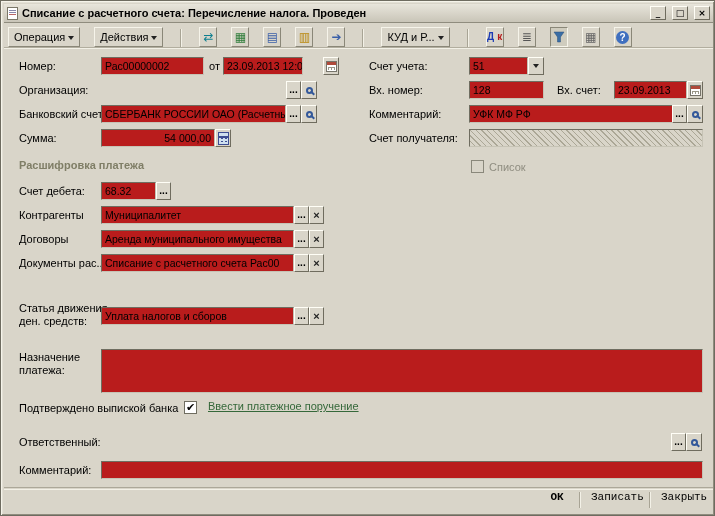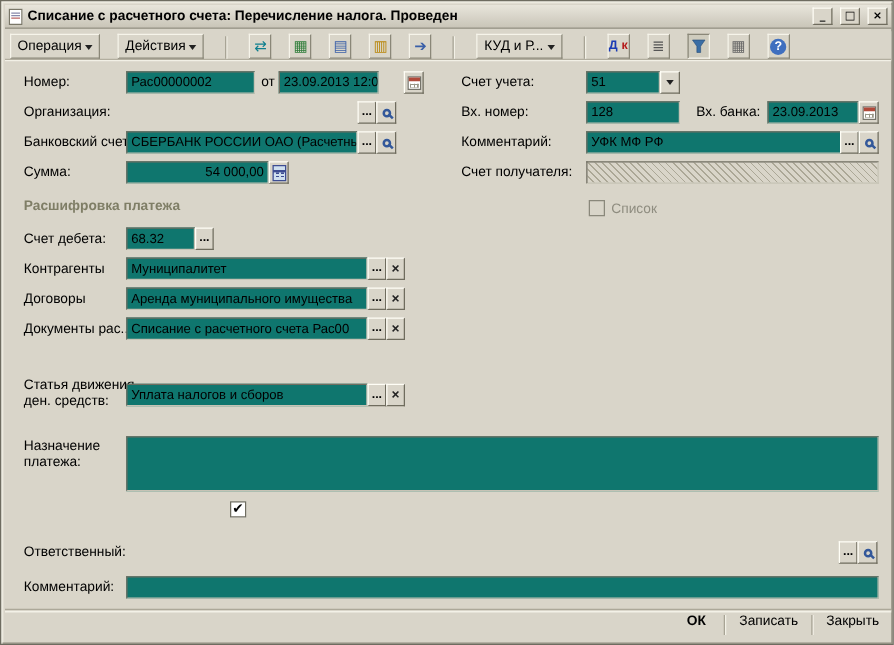--- a/index.html
+++ b/index.html
@@ -44,21 +44,21 @@
   .arr { width:0; height:0; border:3px solid transparent; border-top:4px solid #222; margin-top:4px; }
   .tsep { width:2px; height:18px; margin:0 3px; border-left:1px solid #a8a495; border-right:1px solid #f3f1e7; }
   .glyph { font-family:"DejaVu Sans",sans-serif; font-size:12px; line-height:12px; }
   .help-circle { width:13px; height:13px; border-radius:50%; background:#3f6fbf; color:#fff; font-size:10px; font-weight:bold; line-height:13px; text-align:center; }
   .dtkt b { font-size:10px; line-height:10px; font-weight:bold; }
   
   .lbl { position:absolute; height:16px; line-height:16px; white-space:nowrap; }
   .lbl.gray { color:#8f8d80; }
   .section-title { position:absolute; font-weight:bold; color:#7f7e66; white-space:nowrap; }
   .fld {
-    position:absolute; height:18px; background:#0f766e;
+    position:absolute; height:18px; background:#b91c1c;
     border:1px solid; border-color:#6f6d60 #c6c3b5 #c6c3b5 #6f6d60;
     padding:2px 3px 0 3px; font-size:10.5px; white-space:nowrap; overflow:hidden; cursor:text;
   }
   .fld.num { text-align:right; }
   .fld.disabled {
     background:repeating-linear-gradient(45deg,#d9d5c9 0 3px,#aba796 3px 4px);
     cursor:default;
   }
   .area { height:44px !important; }
   .b3 {
@@ -82,21 +82,21 @@
   .calc::before { content:""; position:absolute; top:1px; left:1px; right:1px; height:3px; background:#cfe0ef; }
   .calc::after { content:""; position:absolute; top:6px; left:1px; right:1px; bottom:1px;
       background:repeating-linear-gradient(90deg,#cfe0ef 0 2px,transparent 2px 4px),
                  repeating-linear-gradient(#3d4d92 0 1px,transparent 1px 3px); background-color:#cfe0ef; }
   
   .chk { position:absolute; width:13px; height:13px; background:#fff; border:1px solid #6f6d60; font-size:11px; line-height:11px; text-align:center; cursor:default; }
   .chk.disabled { background:#d9d5c9; border-color:#8a887b; }
   .link { position:absolute; color:#35683a; text-decoration:underline; white-space:nowrap; cursor:pointer; }
   
   .footer-line { position:absolute; left:3px; width:709px; top:486px; height:2px; border-top:1px solid #aca899; box-shadow:0 1px 0 #f3f1e7; }
-  .fbtn { position:absolute; top:486px; height:20px; background:transparent; border:none; font-size:11px; padding:0 6px; text-align:center; cursor:default; }
+  .fbtn { position:absolute; top:486px; height:20px; background:transparent; border:none; font-size:11px; padding:0 6px; text-align:center; cursor:default;font-family:Liberation Mono, monospace; }
   .fsep { position:absolute; top:491px; width:2px; height:16px; border-left:1px solid #a8a495; border-right:1px solid #f3f1e7; }
 </style>
 </head>
 <body>
 
 <div class="window">
 
   <div class="titlebar">
     <span class="doc-ico"></span>
     <span class="title-text">Списание с расчетного счета: Перечисление налога. Проведен</span>
@@ -173,21 +173,21 @@
   <span class="lbl" style="left:18px;top:81px">Организация:</span>
   <div class="b3 dots-t" style="left:285px;top:80px;width:15px">
       <span>...</span>
     </div>
   <div class="b3" style="left:300px;top:80px;width:16px">
       <span class="mag"></span>
     </div>
 
   <span class="lbl" style="left:368px;top:81px">Вх. номер:</span>
   <div class="fld" style="left:468px;top:80px;width:75px">128</div>
-  <span class="lbl" style="left:556px;top:81px">Вх. банка:</span>
+  <span class="lbl" style="left:556px;top:81px">Вх. счет:</span>
   <div class="fld" style="left:613px;top:80px;width:73px">23.09.2013</div>
   <div class="b3" style="left:686px;top:80px;width:16px">
       <span class="cal"></span>
     </div>
 
   <span class="lbl" style="left:18px;top:105px">Банковский счет:</span>
   <div class="fld" style="left:100px;top:104px;width:185px">СБЕРБАНК РОССИИ ОАО (Расчетны</div>
   <div class="b3 dots-t" style="left:285px;top:104px;width:15px">
       <span>...</span>
     </div>
@@ -257,21 +257,23 @@
       <span>...</span>
     </div>
   <div class="b3 x-t" style="left:308px;top:306px;width:15px">
       <span>×</span>
     </div>
 
   <span class="lbl" style="left:18px;top:348px">Назначение</span>
   <span class="lbl" style="left:18px;top:361px">платежа:</span>
   <div class="fld area" style="left:100px;top:348px;width:602px"></div>
 
+  <span class="lbl" style="left:18px;top:399px">Подтверждено выпиской банка</span>
   <span class="chk" style="left:183px;top:400px"><span>✔</span></span>
+  <span class="link" style="left:207px;top:399px">Ввести платежное поручение</span>
 
   <span class="lbl" style="left:18px;top:433px">Ответственный:</span>
   <div class="b3 dots-t" style="left:670px;top:432px;width:15px">
       <span>...</span>
     </div>
   <div class="b3" style="left:685px;top:432px;width:16px">
       <span class="mag"></span>
     </div>
 
   <span class="lbl" style="left:18px;top:461px">Комментарий:</span>

